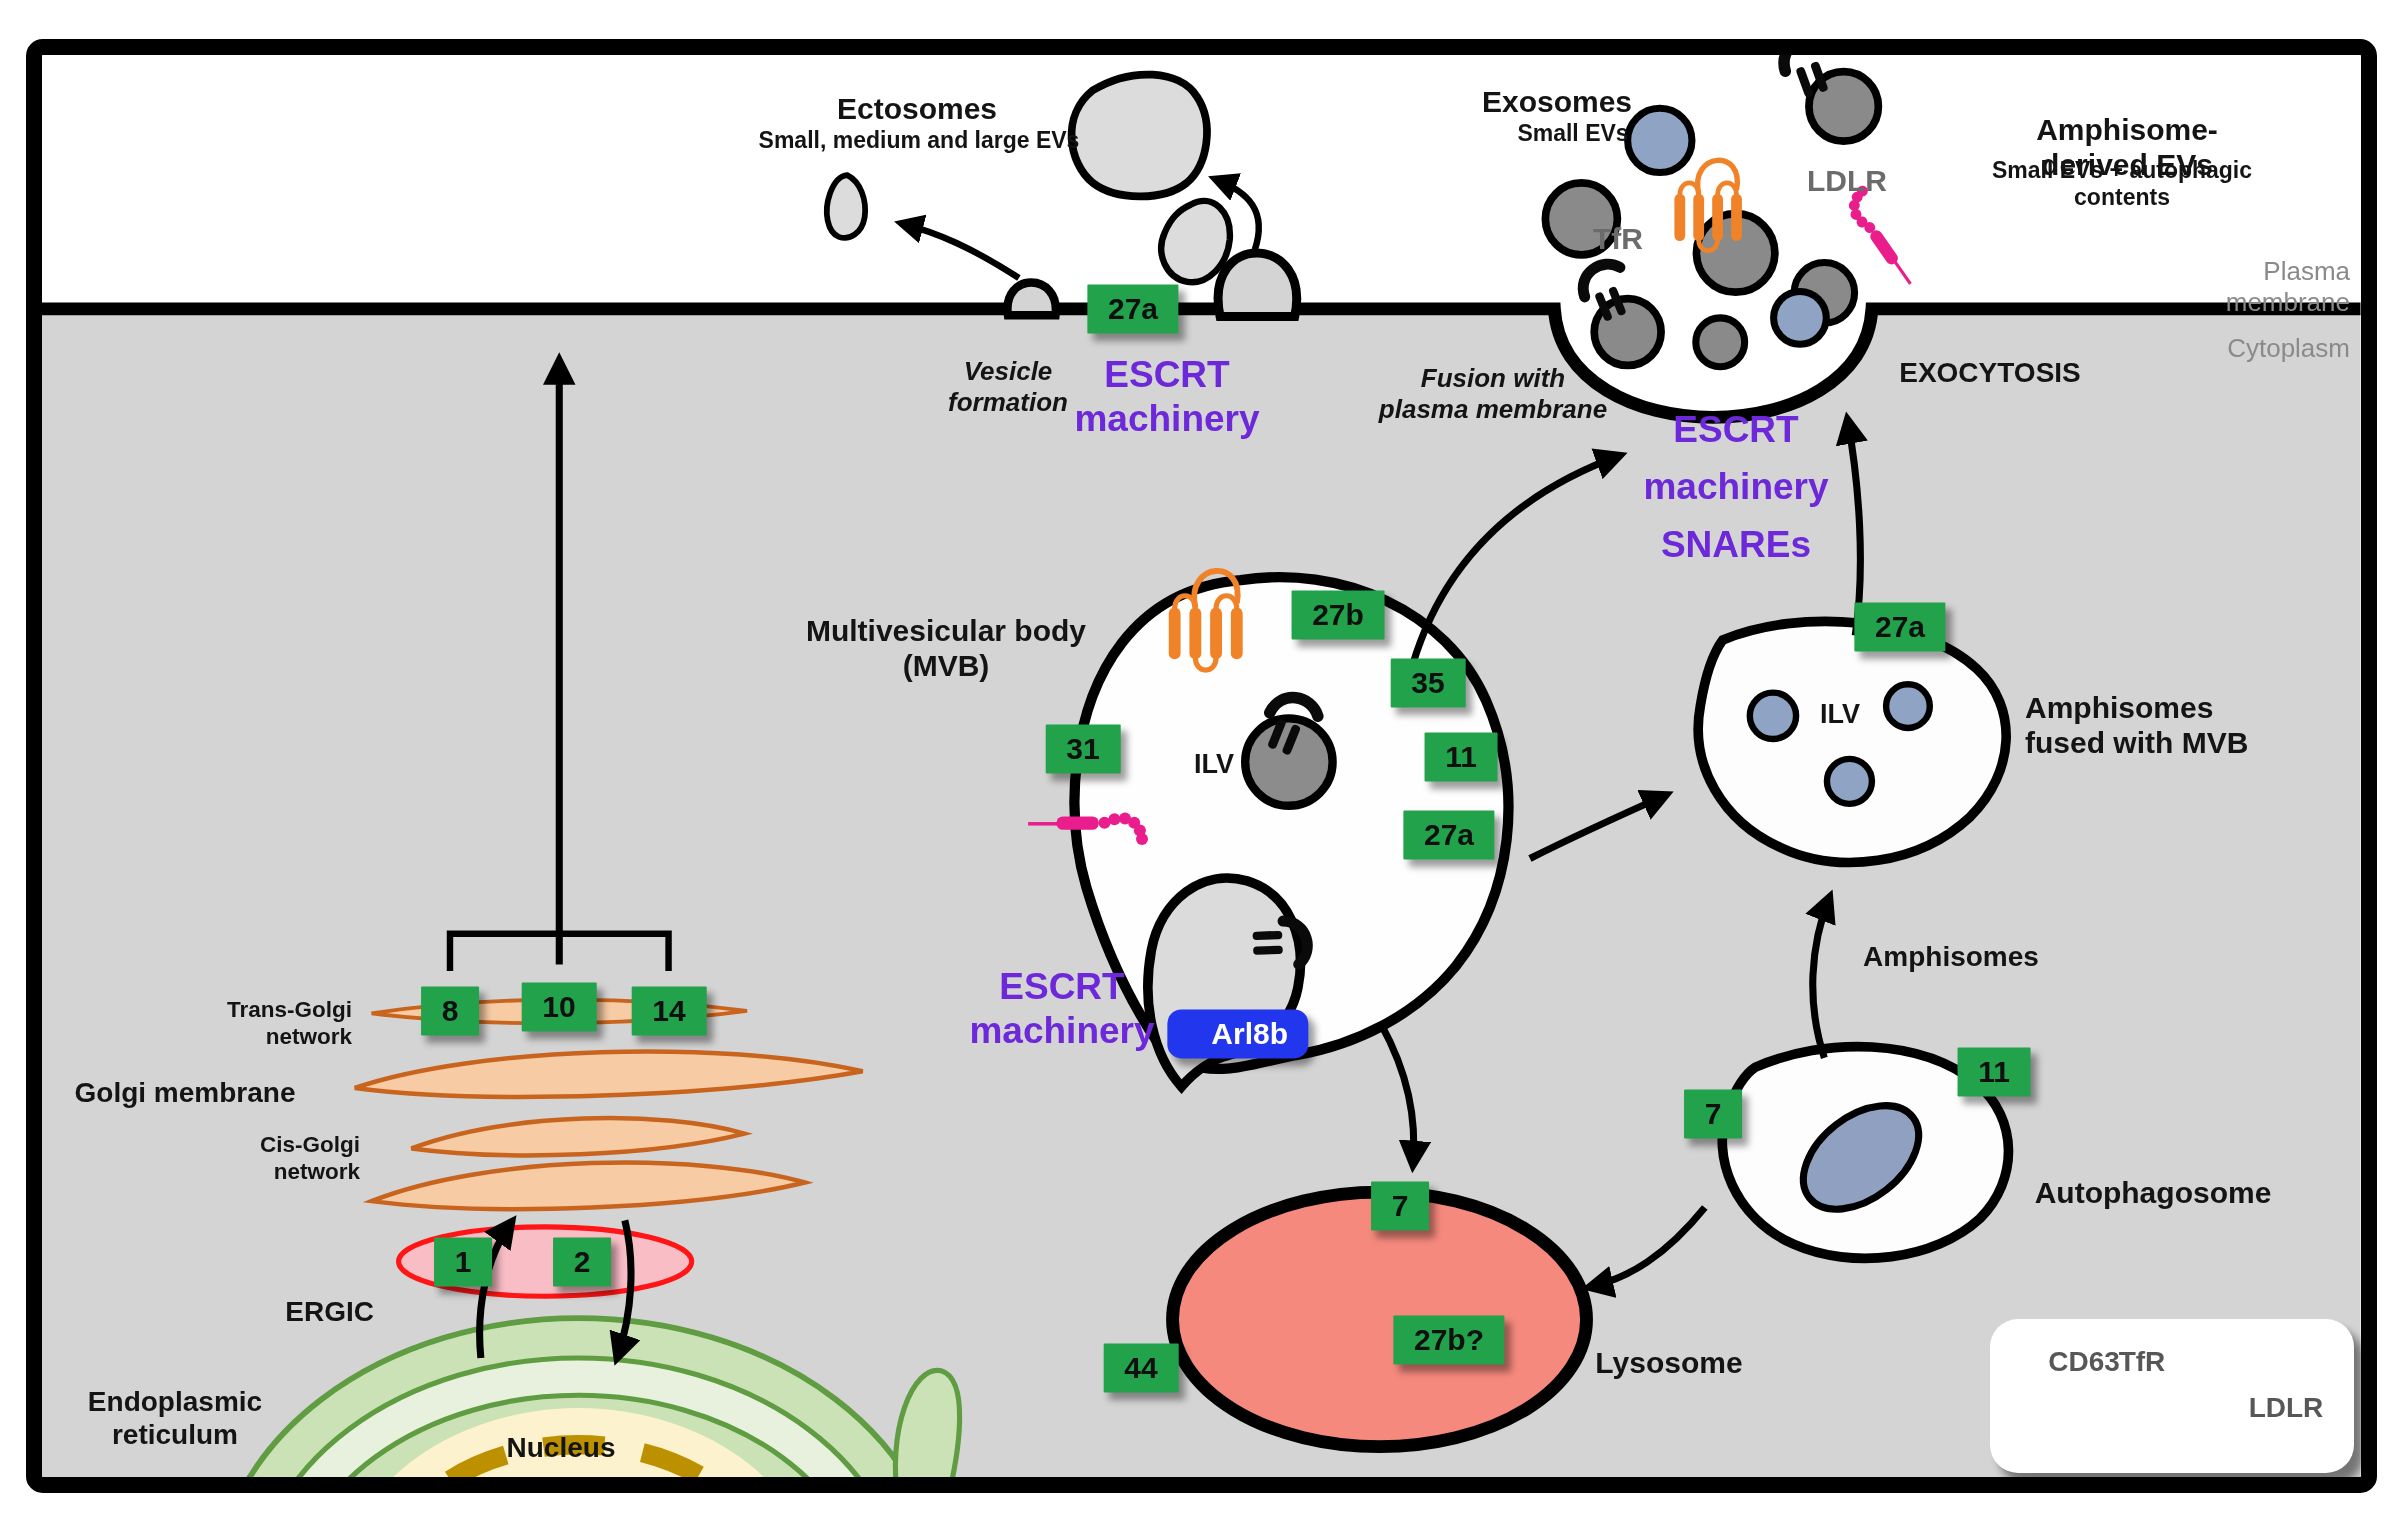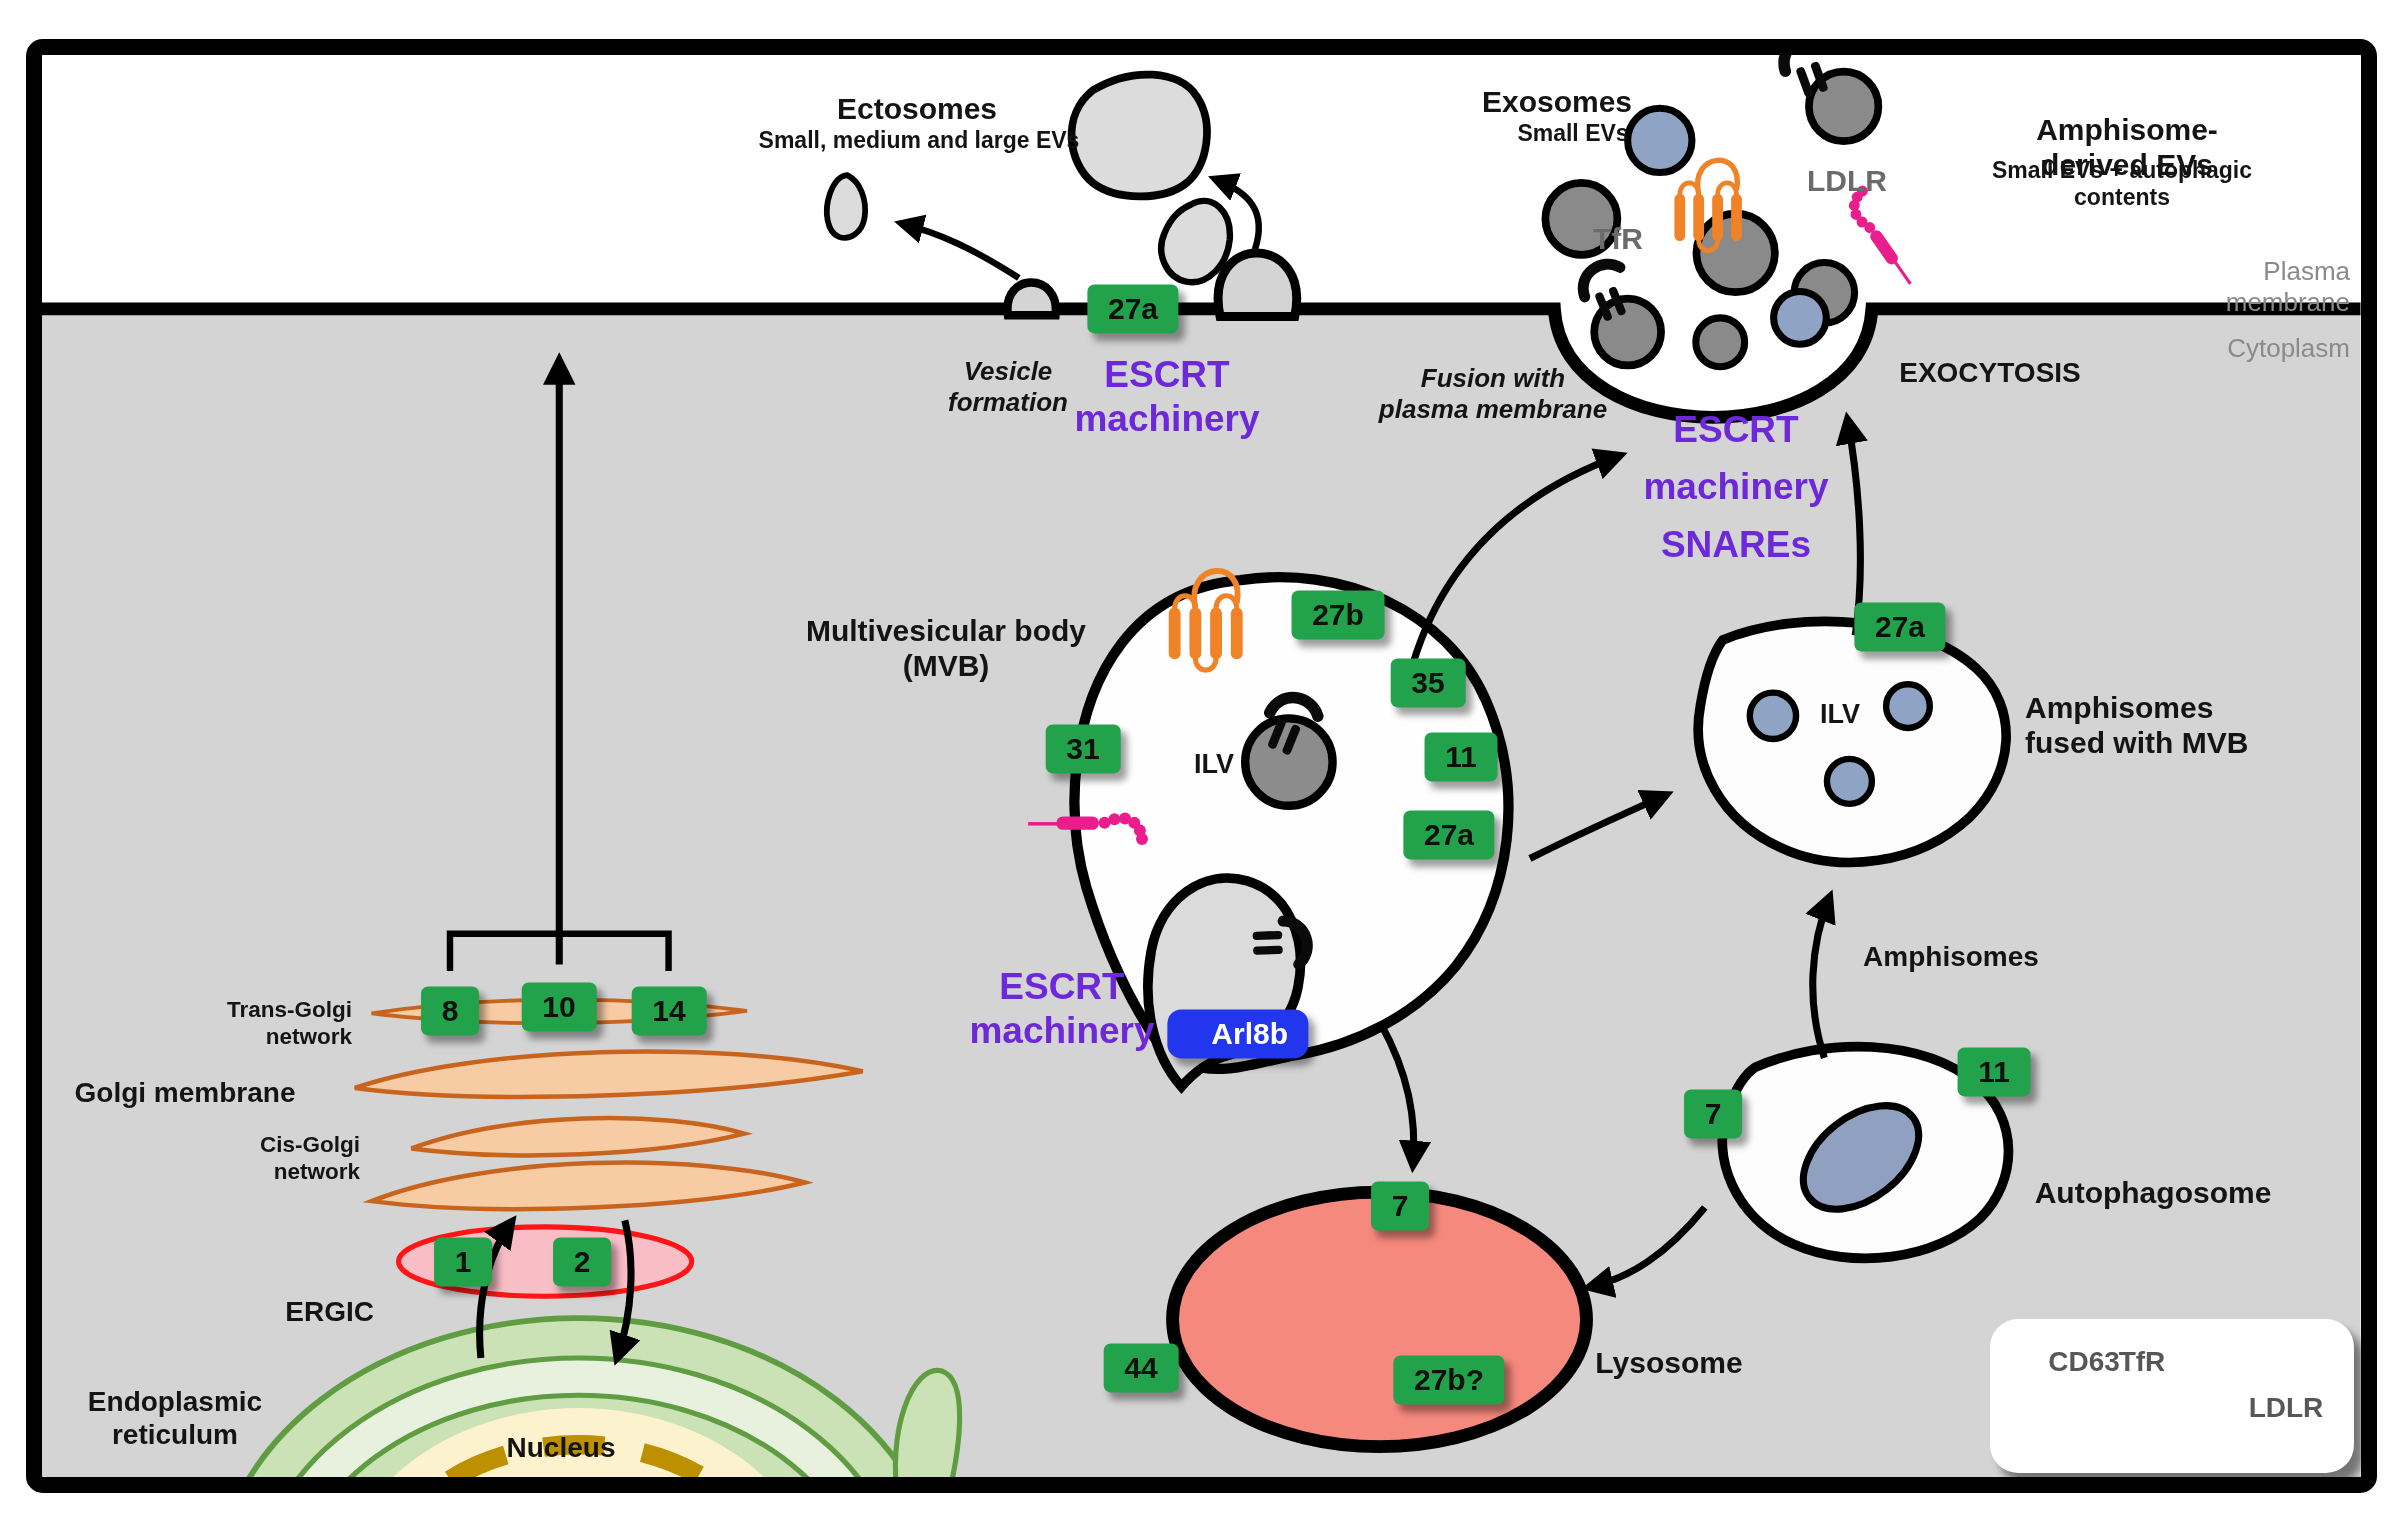--- a/index.html
+++ b/index.html
@@ -26,21 +26,21 @@
   .small{font-size:22.5px;font-weight:600;}
   .italic{font-size:26px;font-weight:600;font-style:italic;}
   .blue{color:#6d28d9;font-weight:bold;font-size:37px;}
   .blue.sp{line-height:1.55;}
   .gray{color:#8a8a8a;font-size:26px;font-weight:500;}
   .graybold{color:#6b6b6b;font-weight:bold;font-size:30px;}
   .legendlbl{color:#575757;font-weight:bold;font-size:28px;}
   .ilv{font-size:27px;font-weight:bold;}
 
   .badge{position:absolute;transform:translate(-50%,-50%);background:#21a24b;color:#101010;
-         font-weight:bold;font-size:30px;padding:9.6px 20.6px;border-radius:7px;z-index:25;
+         font-weight:bold;font-size:30px;padding:9.6px 20.6px;border-radius:1px;z-index:25;
          box-shadow:5.8px 7px 7.7px rgba(0,0,0,0.38);line-height:1;}
   .badge.bluebg{background:#2236ee;color:#ffffff;border-radius:14px;}
 
   #legend-box{position:absolute;left:1990px;top:1319px;width:364px;height:154px;background:#fff;
               border-radius:28px;box-shadow:9px 10.3px 9px rgba(0,0,0,0.45);z-index:15;}
 </style>
 </head>
 <body>
 
 <div id="canvas">
@@ -229,21 +229,21 @@
   <div class="badge" style="left:1083px;top:749px;">31</div>
   <div class="badge bluebg" style="left:1238px;top:1034px;padding-left:44px;">Arl8b</div>
 
   <div class="badge" style="left:1900px;top:627px;">27a</div>
 
   <div class="badge" style="left:1713px;top:1114px;">7</div>
   <div class="badge" style="left:1994px;top:1072px;">11</div>
 
   <div class="badge" style="left:1400px;top:1206px;">7</div>
   <div class="badge" style="left:1141px;top:1333px;margin-top:35px;">44</div>
-  <div class="badge" style="left:1449px;top:1380px;text-align:right;">27b?</div>
+  <div class="badge" style="left:1449px;top:1340px;text-align:right;">27b?</div>
 
   <div class="badge" style="left:450px;top:1011px;">8</div>
   <div class="badge" style="left:559px;top:1007px;">10</div>
   <div class="badge" style="left:669px;top:1011px;">14</div>
 
   <div class="badge" style="left:463px;top:1262px;">1</div>
   <div class="badge" style="left:582px;top:1262px;">2</div>
 
   <div id="mask-top" class="mask"></div>
   <div id="mask-bottom" class="mask"></div>

